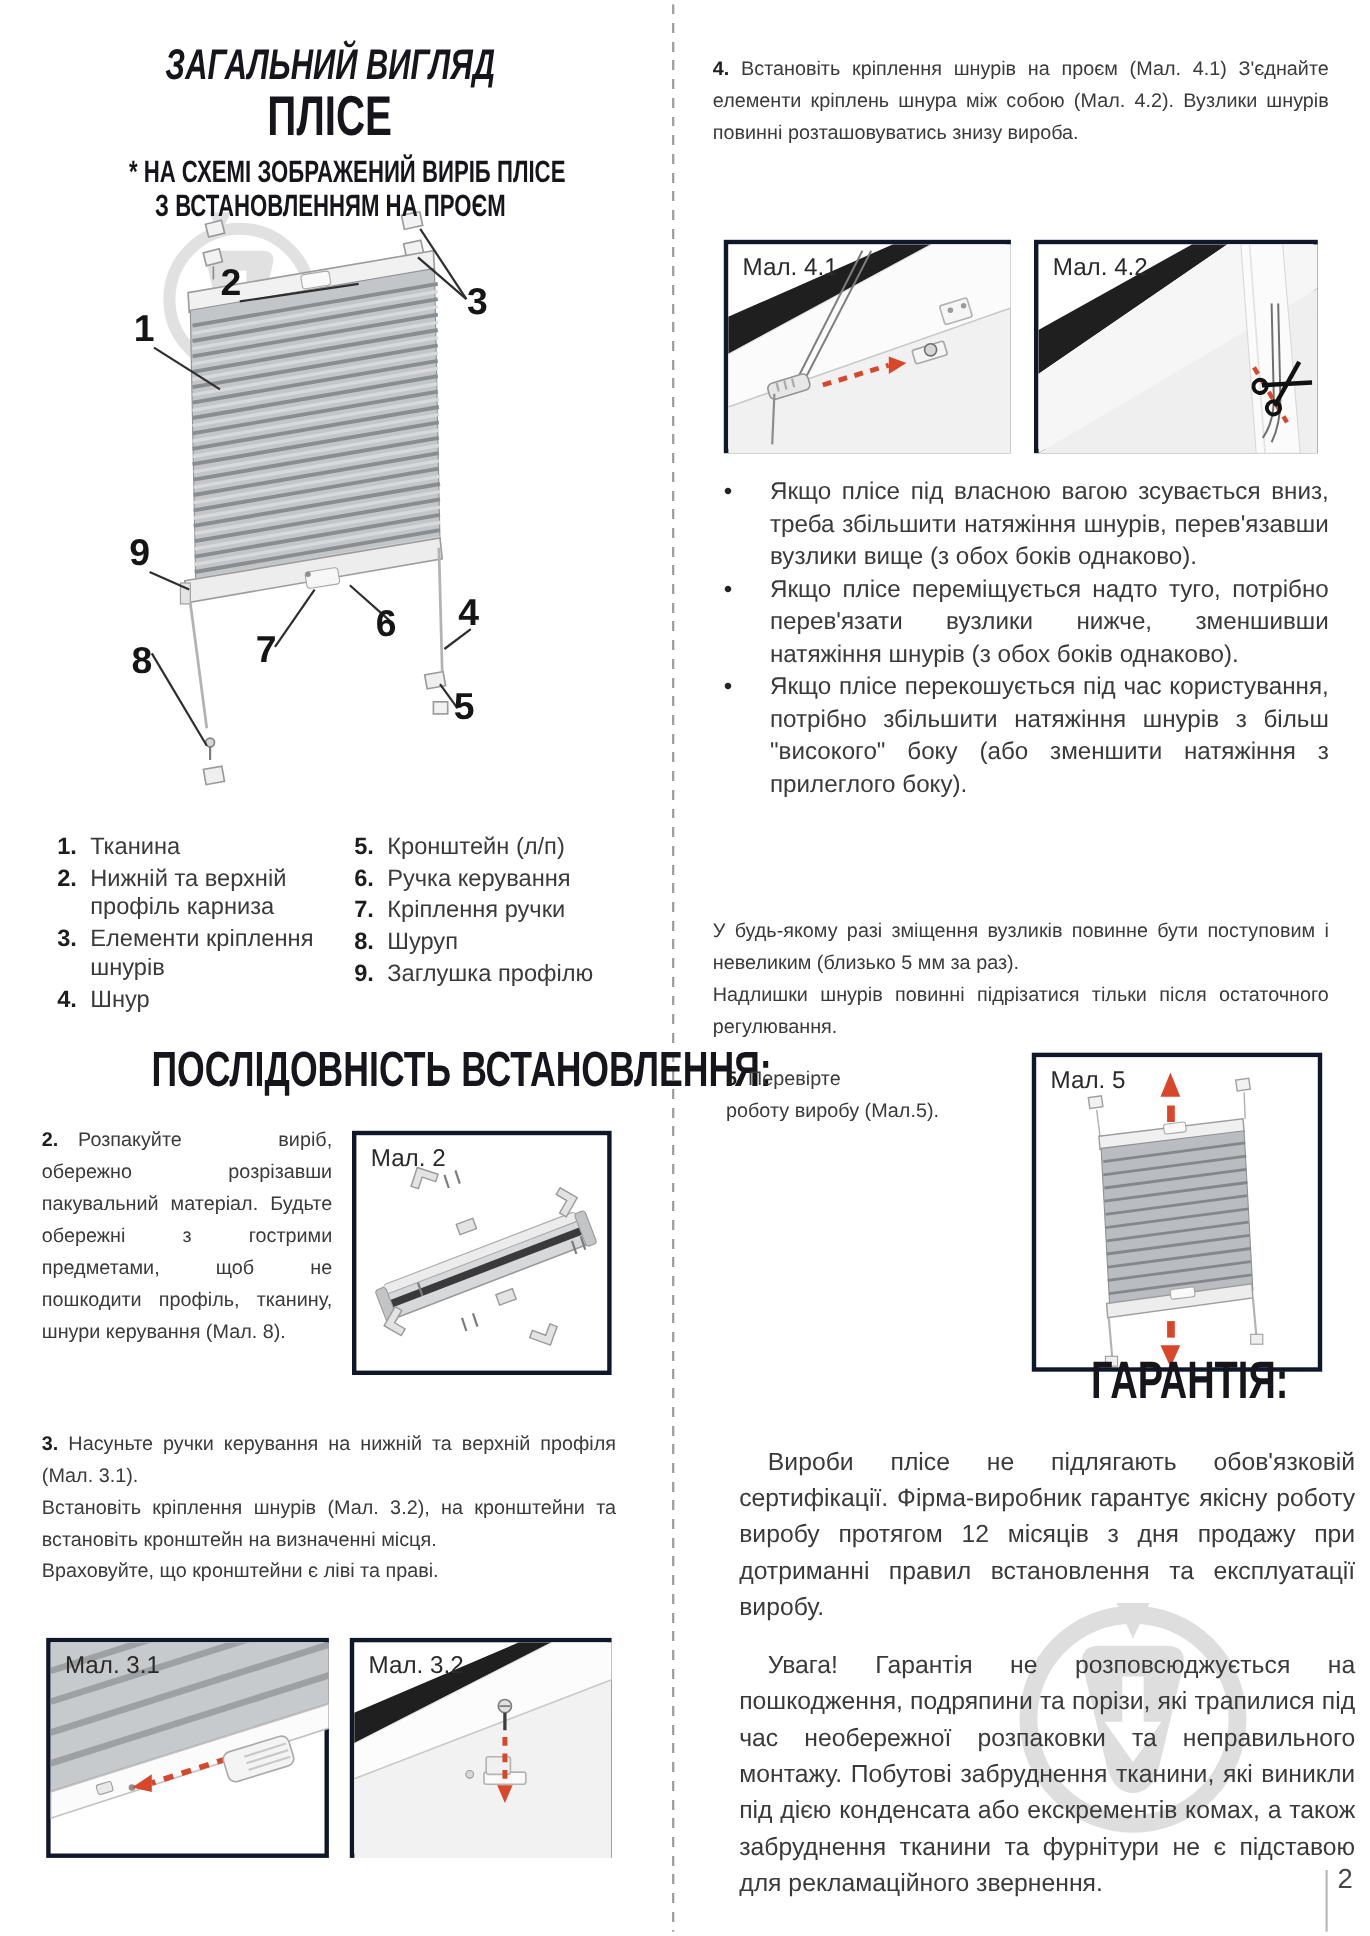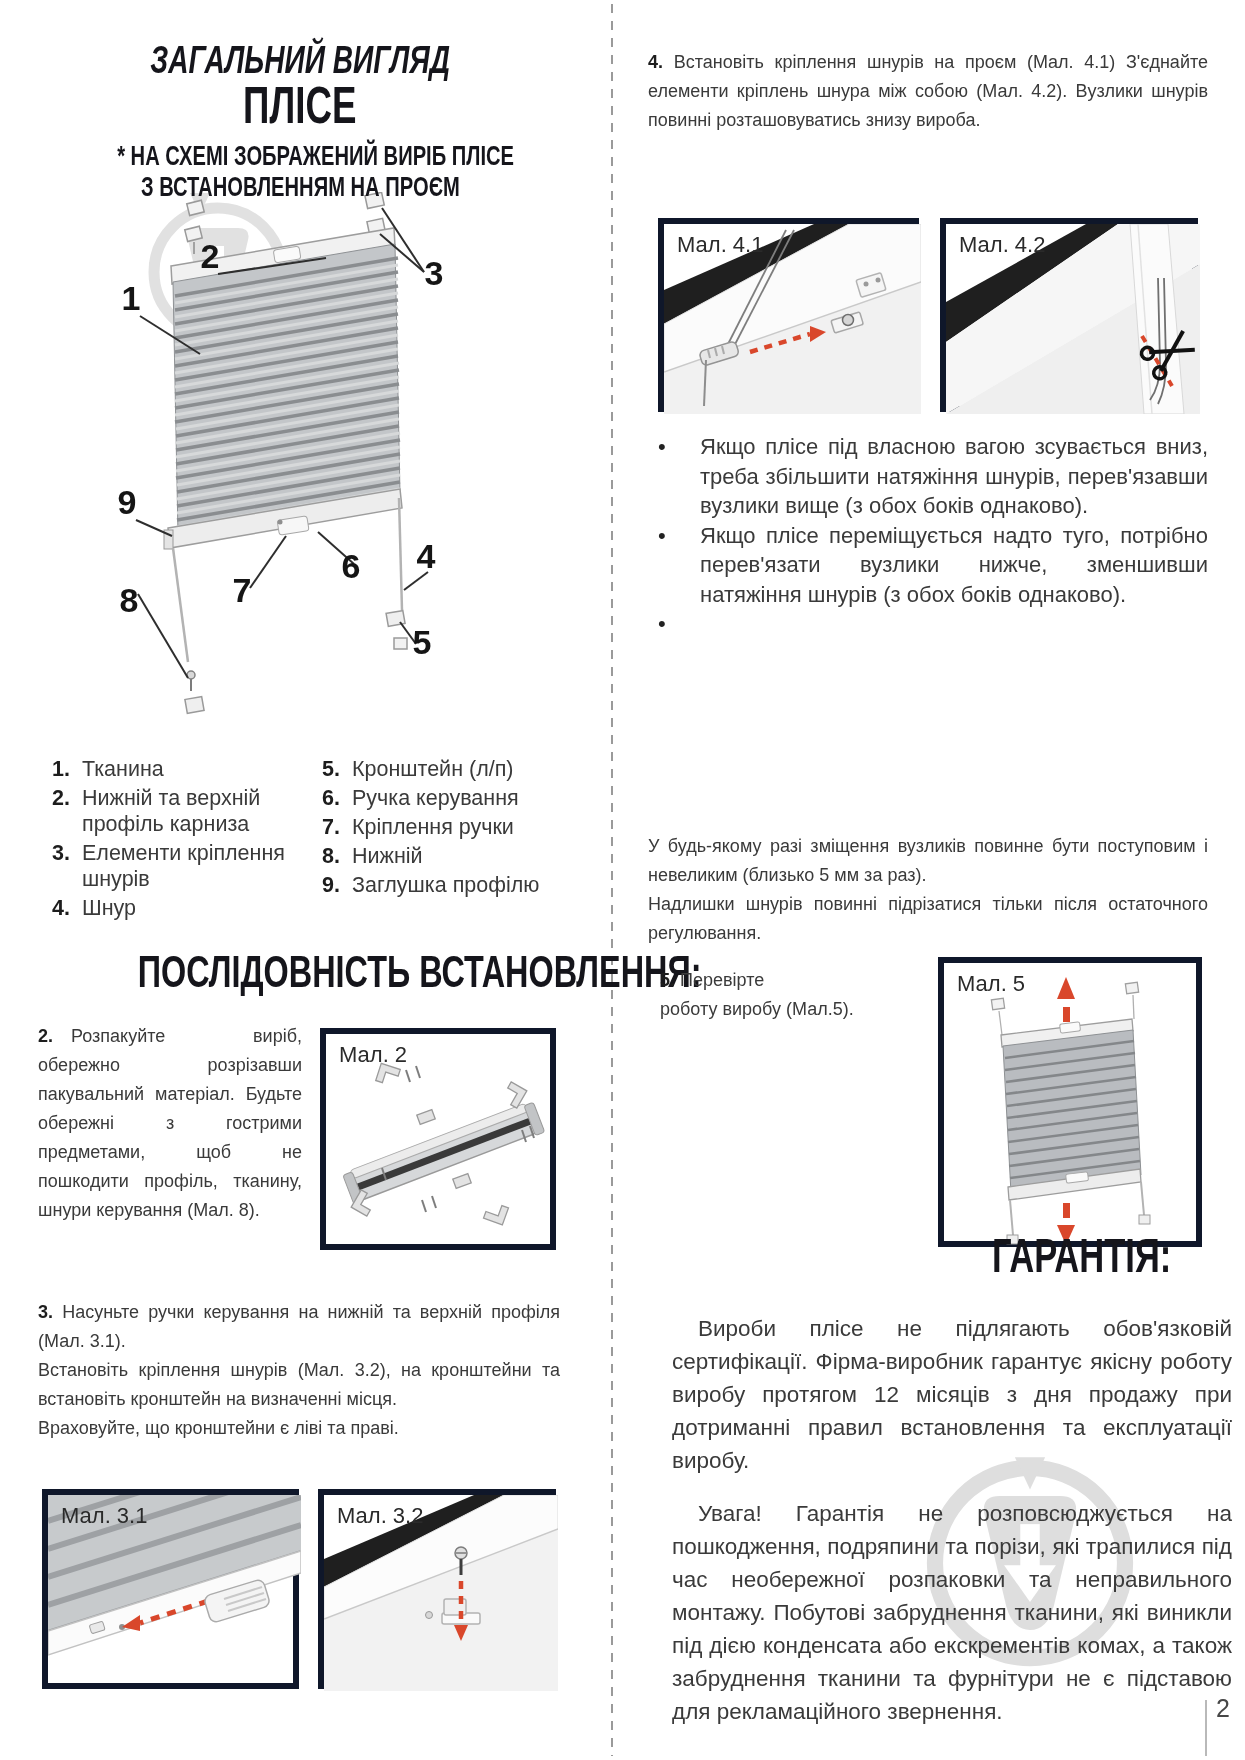--- a/index.html
+++ b/index.html
@@ -14,21 +14,21 @@
   .title-l2{font-size:51px;}
   .subtitle{left:40px;top:140px;width:520px;text-align:center;line-height:1.12;}
   .subtitle .cond{font-size:28px;}
   .section-title{left:28px;top:946px;width:540px;text-align:center;}
   .section-title .cond{font-size:45px;}
   .warranty-title{left:648px;top:1228px;width:558px;text-align:right;}
   .warranty-title .cond{font-size:48px;}
   .body-txt{font-size:18px;line-height:29px;text-align:justify;color:#3a3a3a;}
   .warranty-p{font-size:22.5px;line-height:33px;text-align:justify;text-indent:26px;color:#3a3a3a;}
   .num{font-weight:700;color:#1d1d1d;}
-  .fig{position:absolute;border:6px solid #0f172a;background:#fff;box-sizing:border-box;}
+  .fig{position:absolute;border:4px solid #0f172a;background:#fff;box-sizing:border-box;}
   .figcap{position:absolute;top:8px;left:13px;font-size:22px;color:#2a2a2a;z-index:3;}
   .fig svg{position:absolute;left:0;top:0;}
   .leg-col{position:absolute;font-size:21.5px;line-height:26px;color:#3a3a3a;}
   .leg-item{display:flex;margin-bottom:3px;}
   .leg-item .num{flex:0 0 30px;}
   .leg-item .leg-txt{flex:1;}
   .bullets{position:absolute;left:648px;top:432px;width:560px;}
   .bullet{position:relative;padding-left:52px;font-size:22px;line-height:29.5px;text-align:justify;color:#3a3a3a;}
   .bullet .mark{position:absolute;left:10px;top:0;font-size:22px;color:#222;}
   .divider{position:absolute;left:611px;top:4px;width:2px;height:1752px;
@@ -185,21 +185,21 @@
     <div class="leg-item">
         <span class="num">6.</span>
         <span class="leg-txt">Ручка керування</span>
       </div>
     <div class="leg-item">
         <span class="num">7.</span>
         <span class="leg-txt">Кріплення ручки</span>
       </div>
     <div class="leg-item">
         <span class="num">8.</span>
-        <span class="leg-txt">Нижній</span>
+        <span class="leg-txt">Шуруп</span>
       </div>
     <div class="leg-item">
         <span class="num">9.</span>
         <span class="leg-txt">Заглушка профілю</span>
       </div>
   </div>
 
   <div class="abs section-title">
     <span class="head cond">ПОСЛІДОВНІСТЬ ВСТАНОВЛЕННЯ:</span>
   </div>
@@ -358,21 +358,21 @@
         <line x1="6" y1="26" x2="46" y2="4" stroke="#111111" stroke-width="4"></line>
         <circle cx="4" cy="4" r="6" fill="none" stroke="#111111" stroke-width="3.5"></circle>
         <circle cx="4" cy="27" r="6" fill="none" stroke="#111111" stroke-width="3.5"></circle>
       </g>
     </svg>
   </div>
 
   <div class="bullets z2">
     <div class="bullet"><span class="mark">•</span><span>Якщо плісе під власною вагою зсувається вниз, треба збільшити натяжіння шнурів, перев'язавши вузлики вище (з обох боків однаково).</span></div>
     <div class="bullet"><span class="mark">•</span><span>Якщо плісе переміщується надто туго, потрібно перев'язати вузлики нижче, зменшивши натяжіння шнурів (з обох боків однаково).</span></div>
-    <div class="bullet"><span class="mark">•</span></div>
+    <div class="bullet"><span class="mark">•</span><span>Якщо плісе перекошується під час користування, потрібно збільшити натяжіння шнурів з більш "високого" боку (або зменшити натяжіння з прилеглого боку).</span></div>
   </div>
 
   <div class="abs body-txt z2" style="left:648px;top:832px;width:560px;">У будь-якому разі зміщення вузликів повинне бути поступовим і невеликим (близько 5 мм за раз).</div>
   <div class="abs body-txt z2" style="left:648px;top:890px;width:560px;">Надлишки шнурів повинні підрізатися тільки після остаточного регулювання.</div>
 
   <div class="abs body-txt z2" style="left:660px;top:966px;width:270px;text-align:left;">
     <div><span class="num">5.</span> <span>Перевірте</span></div>
     <div>роботу виробу (Мал.5).</div>
   </div>
 

